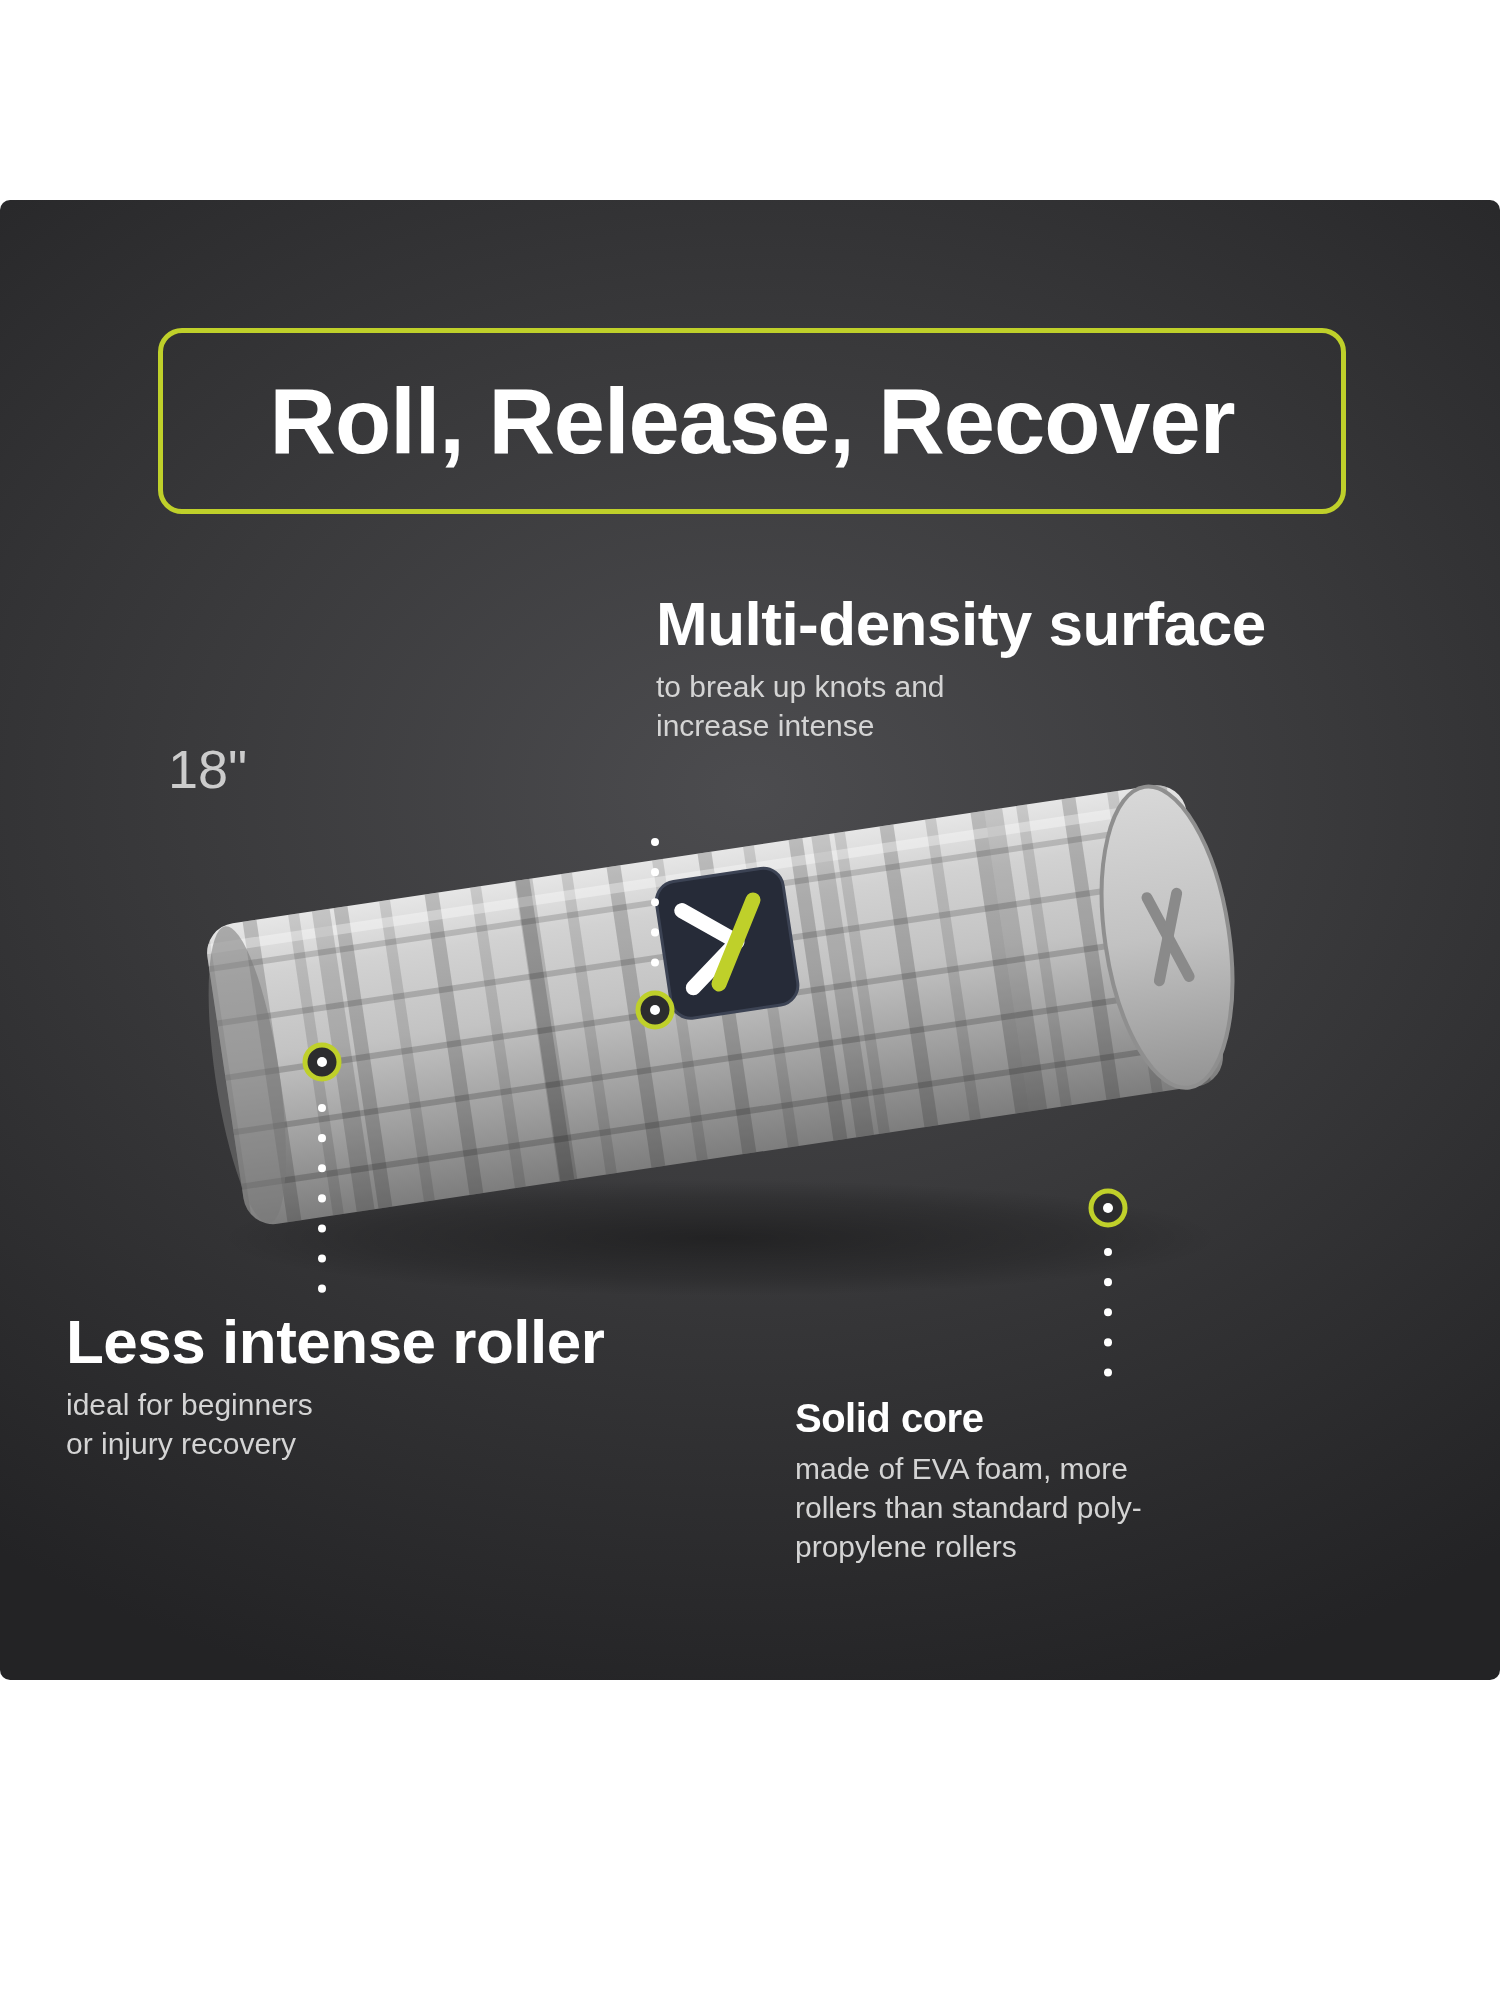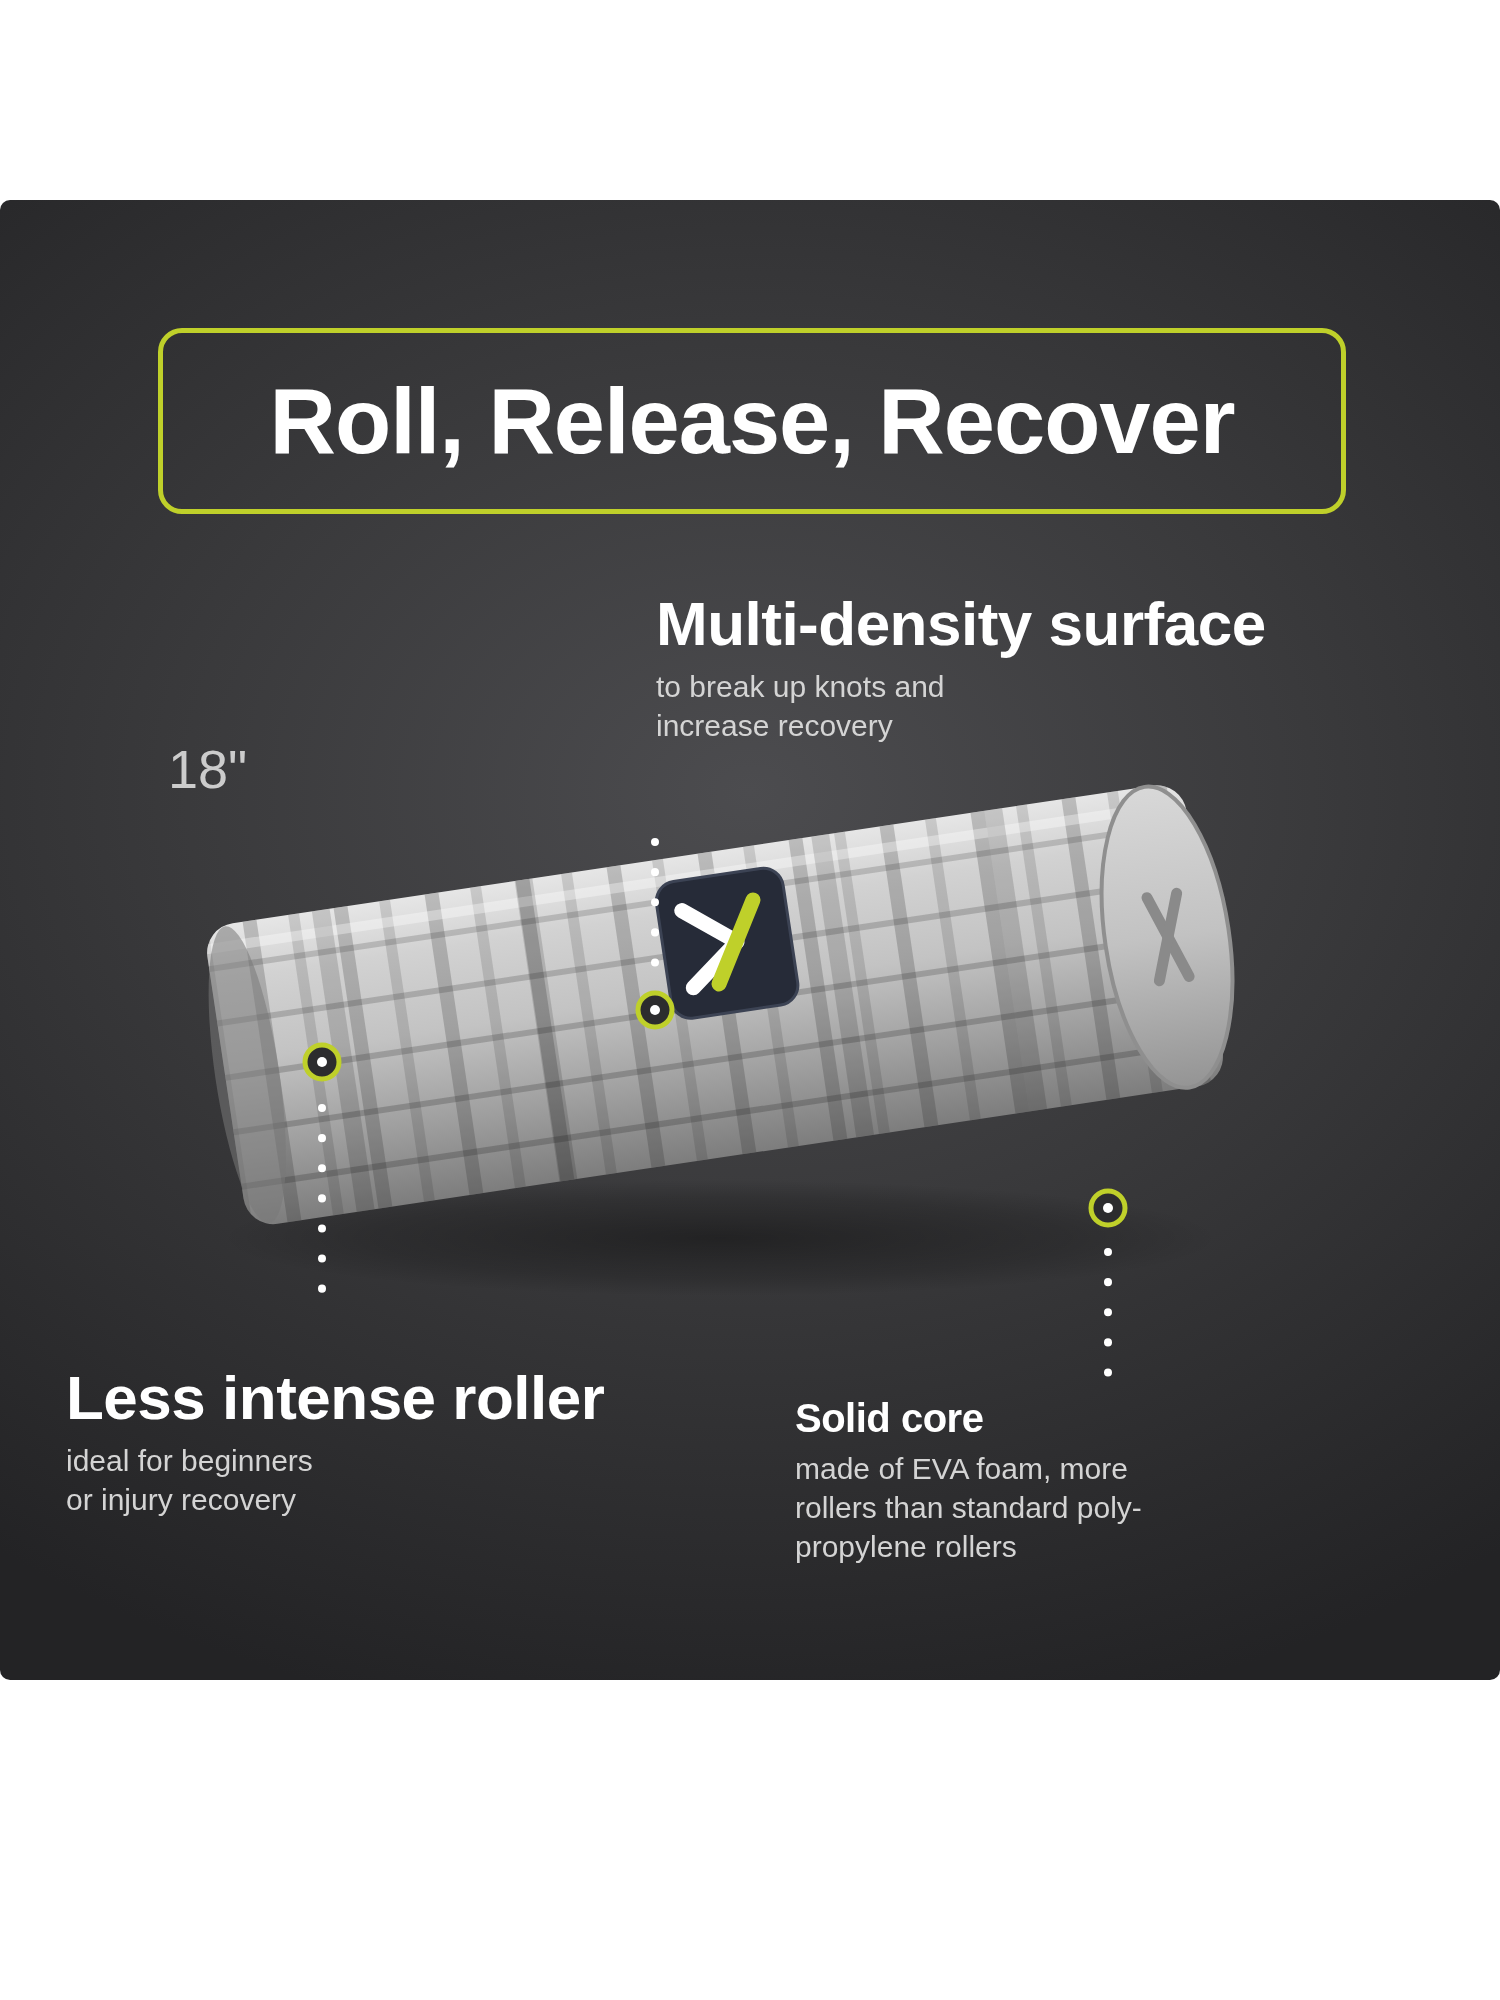--- a/index.html
+++ b/index.html
@@ -26,21 +26,21 @@
   }
   .callout{position:absolute;}
   .callout h2{
     margin:0;color:#ffffff;font-weight:700;letter-spacing:-0.5px;white-space:nowrap;
   }
   .callout p{
     margin:8px 0 0 0;color:#d4d4d4;font-size:30px;line-height:1.3;font-weight:400;
   }
   .callout.multi{left:656px;top:588px;}
   .callout.multi h2{font-size:62px;}
-  .callout.less{left:66px;top:1362px;}
+  .callout.less{left:66px;top:1306px;}
   .callout.less h2{font-size:62px;}
   .callout.solid{left:795px;top:1396px;}
   .callout.solid h2{font-size:40px;}
   svg.scene{position:absolute;left:0;top:0;width:1500px;height:2000px;}
 </style>
 </head>
 <body>
 
 <div class="panel"></div>
 
@@ -130,21 +130,21 @@
 <div class="title-box">
   <h1>Roll, Release, Recover</h1>
 </div>
 
 <div class="size-label">18"</div>
 
 <section class="callout multi">
   <h2>Multi-density surface</h2>
   <p>
     <span>to break up knots and</span><br>
-    <span>increase recovery</span>
+    <span>increase intense</span>
   </p>
 </section>
 
 <section class="callout less">
   <h2>Less intense roller</h2>
   <p>
     <span>ideal for beginners</span><br>
     <span>or injury recovery</span>
   </p>
 </section>

